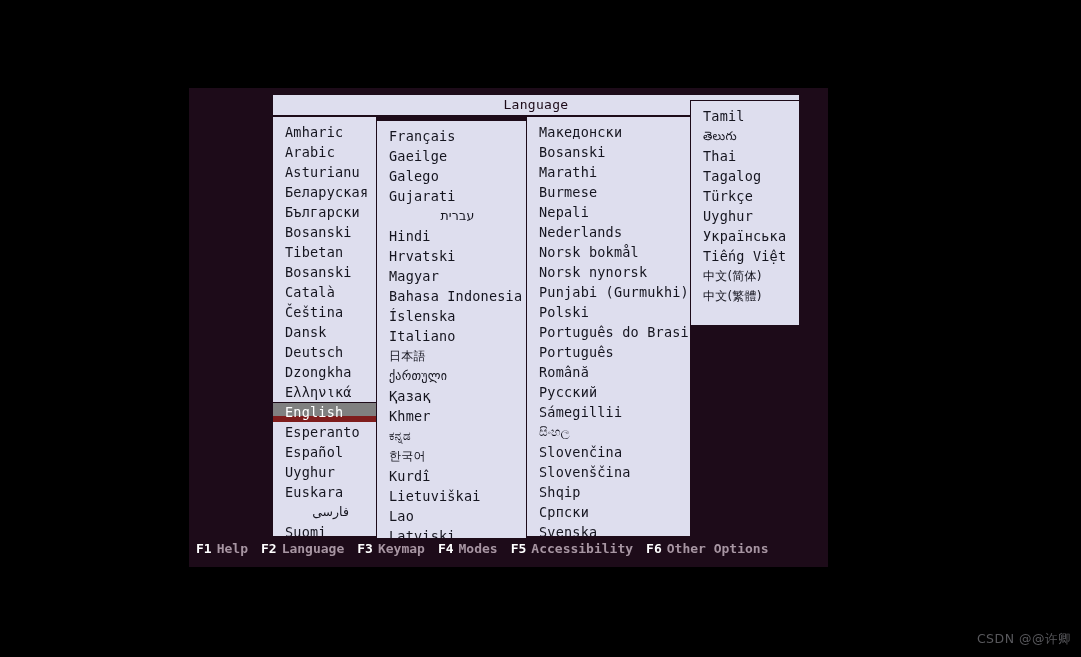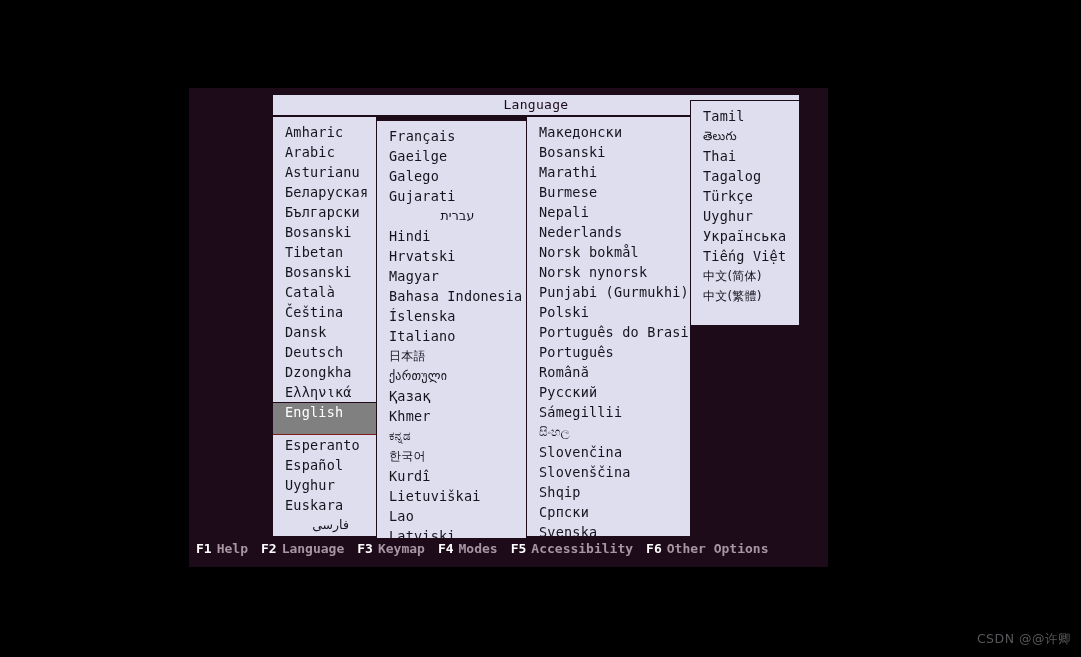--- a/index.html
+++ b/index.html
@@ -86,22 +86,22 @@
     direction: rtl;
     text-align: center;
     font-family: "DejaVu Sans", "Liberation Sans", sans-serif;
     font-size: 12.5px;
   }
 
   .lang-item.selected {
     background: #808080;
     color: #ffffff;
     border-top: 1px solid #1d0b19;
-    border-bottom: 1px solid #7f1d1d;
-    height: 33px;
+    border-bottom: 6px solid #7f1d1d;
+    height: 20px;
     line-height: 18px;
     box-sizing: border-box;
     margin-left: -1px;
     margin-right: -1px;
     padding-left: 13px;
   }
 
   
   #fkey-bar {
     position: absolute;

